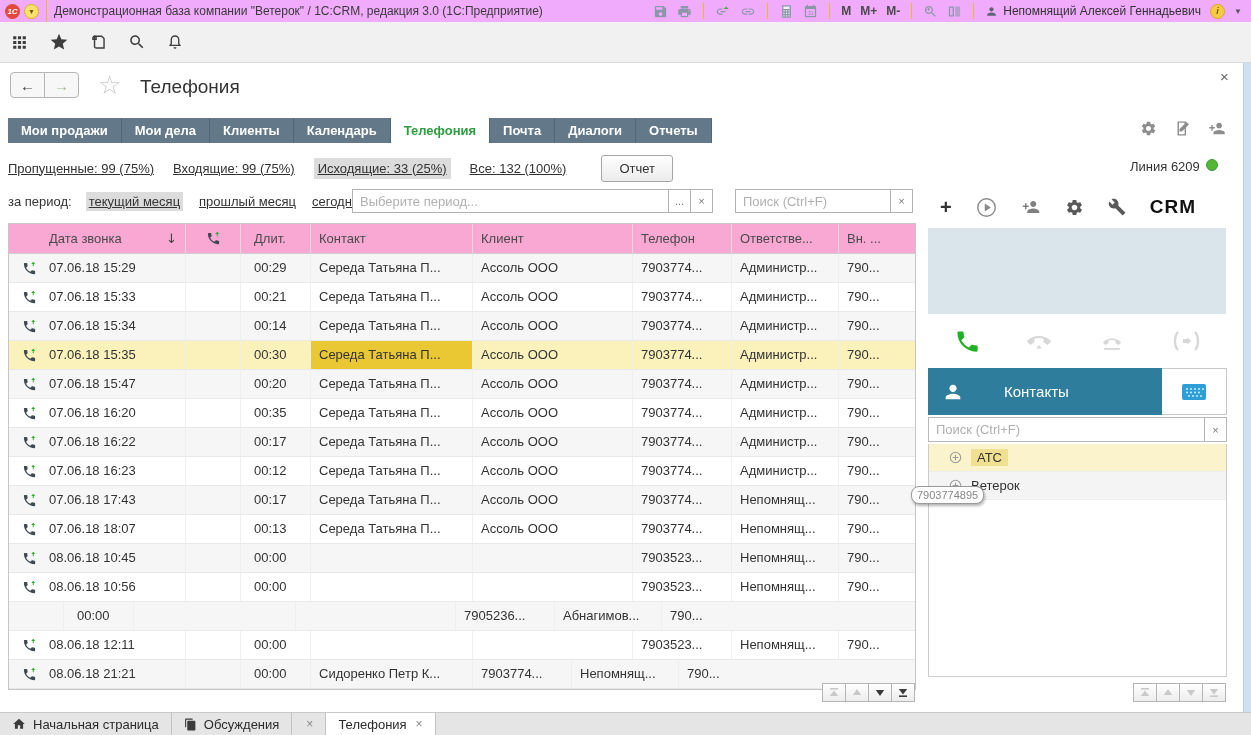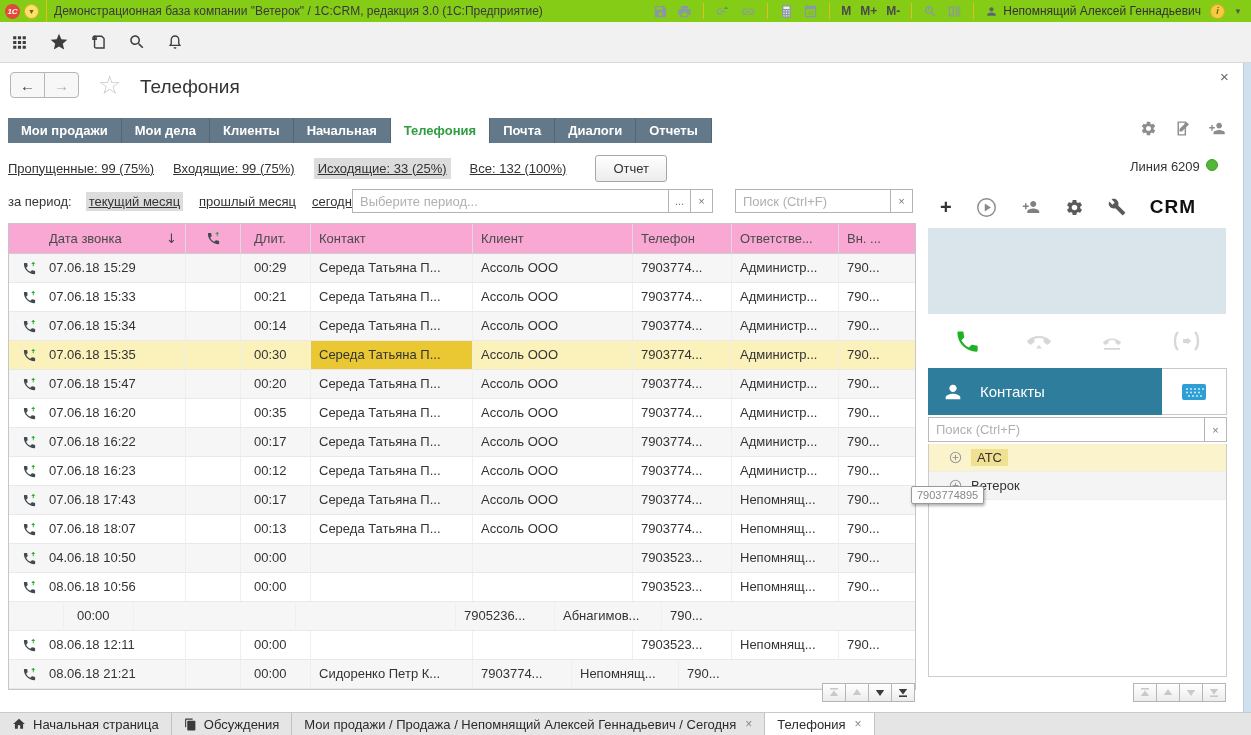--- a/index.html
+++ b/index.html
@@ -2,21 +2,21 @@
 <html><head>
 <meta charset="utf-8">
 <style>
   *{box-sizing:border-box;margin:0;padding:0}
   html,body{width:1251px;height:735px}
   body{font-family:"Liberation Sans","DejaVu Sans",sans-serif;font-size:13px;color:#333;background:#fff}
   .app{position:relative;width:1251px;height:735px;overflow:hidden;background:#fff}
   svg{display:block}
 
   
-  .titlebar{position:absolute;left:0;top:0;width:100%;height:22px;background:#84cc16;display:flex;align-items:center;padding:8px 5px;z-index:50}
+  .titlebar{position:absolute;left:0;top:0;width:100%;height:22px;background:#f0abfc;display:flex;align-items:center;padding:8px 5px;z-index:50}
   .tb-logo{width:15px;height:15px;border-radius:50%;background:#e2483b;color:#fff;font-size:8px;font-weight:bold;font-style:italic;display:flex;align-items:center;justify-content:center;flex:none}
   .tb-caret{width:15px;height:15px;border-radius:50%;background:#fbe06a;border:1px solid #d8b02a;color:#6b5a10;font-size:7px;display:flex;align-items:center;justify-content:center;margin-left:4px;flex:none}
   .tb-vsep{width:1px;height:22px;background:#e5bd23;margin:0 7px}
   .tb-title{font-size:12px;color:#3a3a3a;white-space:nowrap}
   .tb-right{margin-left:auto;display:flex;align-items:center;gap:9px;padding-right:4px}
   .tb-ico svg{fill:#8a97a6}
   .tb-group-sep{width:1px;height:16px;background:#e5bd23;margin:0 2px}
   .mbtn{font-weight:bold;font-size:12px;color:#4a4a4a}
   .tb-user{display:flex;align-items:center;gap:5px;font-size:12px;color:#333;white-space:nowrap}
   .tb-info{width:15px;height:15px;border-radius:50%;background:#f6ca43;border:1px solid #d9a92a;color:#7a5c00;font-size:9px;font-weight:bold;font-style:italic;display:flex;align-items:center;justify-content:center}
@@ -39,21 +39,21 @@
   .tabstrip{position:absolute;left:8px;top:118px;height:25px;display:flex}
   .mtab{background:#63798a;color:#fff;font-weight:bold;font-size:13px;line-height:25px;padding:0 13px;border-right:1px solid #506779;white-space:nowrap}
   .mtab.active{background:#fff;color:#2f9e41}
   .hdr-icons{position:absolute;left:1140px;top:120px;display:flex;gap:17px}
   .hdr-icons svg{fill:#8d8d8d}
 
   
   .filters{position:absolute;left:8px;top:154px;height:28px;display:flex;align-items:center;gap:19px}
   .flink{color:#333;text-decoration:underline;white-space:nowrap}
   .flink.selected{background:#dcdcdc;padding:3px 4px}
-  .report-btn{margin-left:10px;border:1px solid #a6a6a6;border-radius:3px;background:linear-gradient(#ffffff,#ececec);padding:5px 17px;font-size:13px;color:#333}
+  .report-btn{margin-left:16px;border:1px solid #a6a6a6;border-radius:3px;background:linear-gradient(#ffffff,#ececec);padding:5px 17px;font-size:13px;color:#333}
   .line-status{position:absolute;left:1130px;top:159px;display:flex;align-items:flex-start;gap:6px}
   .status-dot{width:12px;height:12px;border-radius:50%;background:#53b635;border:1px solid #3f9e33}
 
   
   .periodbar{position:absolute;left:8px;top:188px;height:26px;display:flex;align-items:center;gap:16px}
   .plabel{color:#333;margin-right:-2px}
   .preset{color:#333;text-decoration:underline;white-space:nowrap}
   .preset.selected{background:#dcdcdc;padding:2px 3px}
   .inputbox{position:absolute;top:189px;height:24px;border:1px solid #b3b3b3;background:#fff;display:flex;align-items:stretch}
   .inputbox input{flex:1;border:none;outline:none;padding:0 7px;font:13px "Liberation Sans",sans-serif;color:#333;min-width:0;background:transparent}
@@ -89,32 +89,32 @@
   .pgbtn{width:24px;height:19px;border:1px solid #b5b5b5;margin-left:-1px;background:linear-gradient(#ffffff,#ececec);display:flex;align-items:center;justify-content:center}
   .pgbtn:first-child{margin-left:0}
 
   
   .sp-iconrow{position:absolute;left:940px;top:196px;display:flex;align-items:center;gap:24px}
   .sp-plus{font-size:20px;color:#333;font-weight:bold;line-height:20px}
   .sp-logo{font-size:19px;font-weight:800;color:#111;letter-spacing:1px}
   .sp-avatar-strip{position:absolute;left:928px;top:228px;width:298px;height:86px;background:#d9e5ea}
   .sp-callrow{position:absolute;left:928px;top:320px;width:298px;height:42px;display:flex;align-items:center;justify-content:space-between;padding:0 26px}
   .sp-tabs{position:absolute;left:928px;top:368px;width:299px;height:47px;display:flex}
-  .sp-tab-contacts{width:234px;background:#2e7d9d;color:#fff;display:flex;align-items:center;padding-left:14px;gap:16px;font-size:15px;flex:none}
+  .sp-tab-contacts{width:234px;background:#2e7d9d;color:#fff;display:flex;align-items:center;padding-left:14px;gap:40px;font-size:15px;flex:none}
   .sp-tab-dial{flex:1;background:#fff;border:1px solid #c9c9c9;border-left:none;display:flex;align-items:center;justify-content:center}
   .sp-search{position:absolute;left:928px;top:417px;width:299px;height:25px;border:1px solid #b9b9b9;background:#fff;display:flex}
   .sp-search input{flex:1;border:none;outline:none;padding:0 7px;font:13px "Liberation Sans",sans-serif;min-width:0}
   .sp-search input::placeholder{color:#b0b0b0}
   .sp-tree{position:absolute;left:928px;top:444px;width:299px;height:233px;border:1px solid #cccccc;border-top:none;background:#fff}
   .tree-row{height:28px;display:flex;align-items:center;padding-left:20px;gap:9px;border-bottom:1px solid #eeeeee}
   .tree-row.r0{background:#faf3cb}
   .tree-row.r0 .tree-label{background:#f0e092;padding:1px 6px}
   .tree-row.r1{background:#f4f4f4}
   .tree-label{color:#333}
-  .tooltip{position:absolute;left:911px;top:486px;background:#fefefe;border:1px solid #9a9a9a;border-radius:2px;box-shadow:1px 2px 3px rgba(0,0,0,.3);padding:2px 5px;font-size:11px;color:#888;z-index:60;white-space:nowrap}
+  .tooltip{position:absolute;left:911px;top:486px;background:#fefefe;border:1px solid #9a9a9a;border-radius:8px;box-shadow:1px 2px 3px rgba(0,0,0,.3);padding:2px 5px;font-size:11px;color:#888;z-index:60;white-space:nowrap}
   .vscrollbar{position:absolute;left:1243px;top:63px;width:8px;height:649px;background:#cfe0ee;border-left:1px solid #b9cfe2}
 
   
   .bottombar{position:absolute;left:0;top:712px;width:100%;height:23px;background:#e5e5e5;border-top:1px solid #c9c9c9;display:flex;z-index:30}
   .btab{display:flex;align-items:center;gap:7px;padding:0 12px;border-right:1px solid #c2c2c2;font-size:13px;color:#2b2b2b;white-space:nowrap}
   .btab.active{background:#fff}
   .btab .bclose{color:#888;font-size:12px;margin-left:2px}
   .btab svg{fill:#3b3b3b}
 </style>
 </head>
@@ -229,21 +229,21 @@
     <div class="navbtn fwd">→</div>
   </div>
   <div class="fav-star">☆</div>
   <div class="page-title">Телефония</div>
   <div class="page-close">×</div>
 
   <div class="tabstrip">
     <div class="mtab">Мои продажи</div>
     <div class="mtab">Мои дела</div>
     <div class="mtab">Клиенты</div>
-    <div class="mtab">Начальная</div>
+    <div class="mtab">Календарь</div>
     <div class="mtab active">Телефония</div>
     <div class="mtab">Почта</div>
     <div class="mtab">Диалоги</div>
     <div class="mtab">Отчеты</div>
   </div>
   <div class="hdr-icons">
     <span>
         <svg width="17" height="17" viewBox="0 0 24 24">
           <path d="M19.14 12.94c.04-.3.06-.61.06-.94 0-.32-.02-.64-.07-.94l2.03-1.58c.18-.14.23-.41.12-.61l-1.92-3.32c-.12-.22-.37-.29-.59-.22l-2.39.96c-.5-.38-1.03-.7-1.62-.94l-.36-2.54c-.04-.24-.24-.41-.48-.41h-3.84c-.24 0-.43.17-.47.41l-.36 2.54c-.59.24-1.13.57-1.62.94l-2.39-.96c-.22-.08-.47 0-.59.22L2.74 8.87c-.12.21-.08.47.12.61l2.03 1.58c-.05.3-.09.63-.09.94s.02.64.07.94l-2.03 1.58c-.18.14-.23.41-.12.61l1.92 3.32c.12.22.37.29.59.22l2.39-.96c.5.38 1.03.7 1.62.94l.36 2.54c.05.24.24.41.48.41h3.84c.24 0 .44-.17.47-.41l.36-2.54c.59-.24 1.13-.56 1.62-.94l2.39.96c.22.08.47 0 .59-.22l1.92-3.32c.12-.22.07-.47-.12-.61l-2.01-1.58zM12 15.6c-1.98 0-3.6-1.62-3.6-3.6s1.62-3.6 3.6-3.6 3.6 1.62 3.6 3.6-1.62 3.6-3.6 3.6z"></path>
         </svg>
@@ -510,21 +510,21 @@
 
         <div class="trow alt">
           <div class="c c0">
             <span class="callicon">
               <svg width="15" height="15" viewBox="0 0 24 24">
                 <path fill="#3f4a52" d="M6.62 10.79c1.44 2.83 3.76 5.14 6.59 6.59l2.2-2.2c.27-.27.67-.36 1.02-.24 1.12.37 2.33.57 3.57.57.55 0 1 .45 1 1V20c0 .55-.45 1-1 1-9.39 0-17-7.61-17-17 0-.55.45-1 1-1h3.5c.55 0 1 .45 1 1 0 1.25.2 2.45.57 3.57.11.35.03.74-.25 1.02l-2.2 2.2z"></path>
                 <path fill="#2fae2f" d="M17.2 8.5V3.8h1.6v4.7z"></path>
                 <path fill="#2fae2f" d="M18 1l3.2 3.6h-6.4z"></path>
               </svg>
             </span>
-            <span>04.06.18 10:50</span>
+            <span>08.06.18 10:45</span>
           </div>
           <div class="c c1"></div>
           <div class="c c2">00:00</div>
           <div class="c c3"></div>
           <div class="c c4"></div>
           <div class="c c5">7903523...</div>
           <div class="c c6">Непомнящ...</div>
           <div class="c c7">790...</div>
         </div>
 
@@ -771,21 +771,20 @@
         </svg>
       <span>Начальная страница</span>
     </div>
     <div class="btab">
       <svg width="13" height="13" viewBox="0 0 24 24">
           <path d="M16 1H4c-1.1 0-2 .9-2 2v14h2V3h12V1zm3 4H8c-1.1 0-2 .9-2 2v14c0 1.1.9 2 2 2h11c1.1 0 2-.9 2-2V7c0-1.1-.9-2-2-2z"></path>
         </svg>
       <span>Обсуждения</span>
     </div>
     <div class="btab">
-      <span>Мои продажи / Продажа / Непомнящий Алексей Геннадьевич / Сегодня</span>
       <span class="bclose">×</span>
     </div>
     <div class="btab active">
       <span>Телефония</span>
       <span class="bclose">×</span>
     </div>
   </div>
 
 </div>
 

